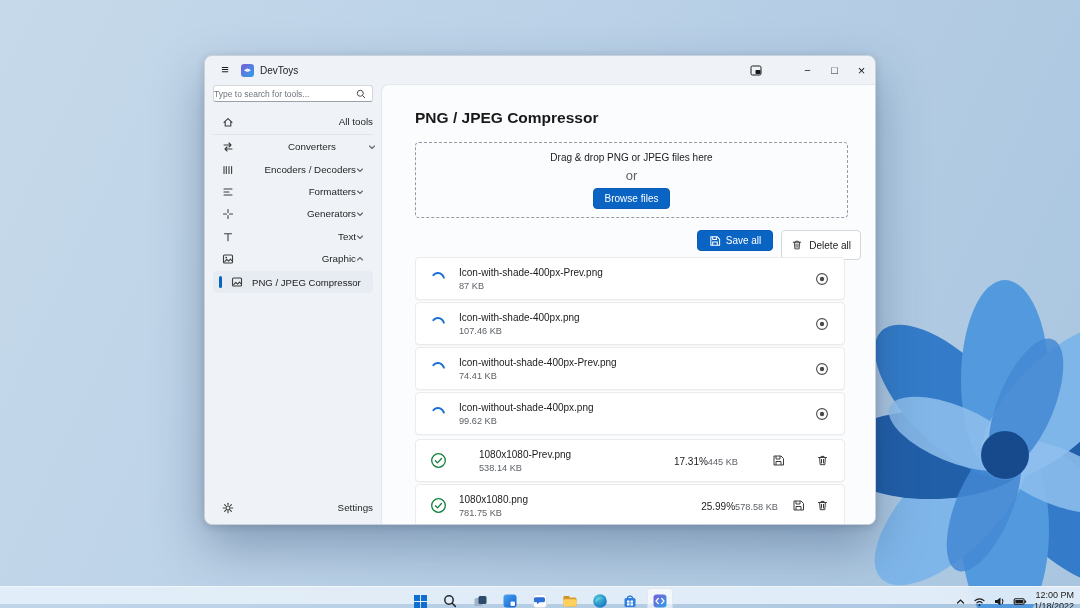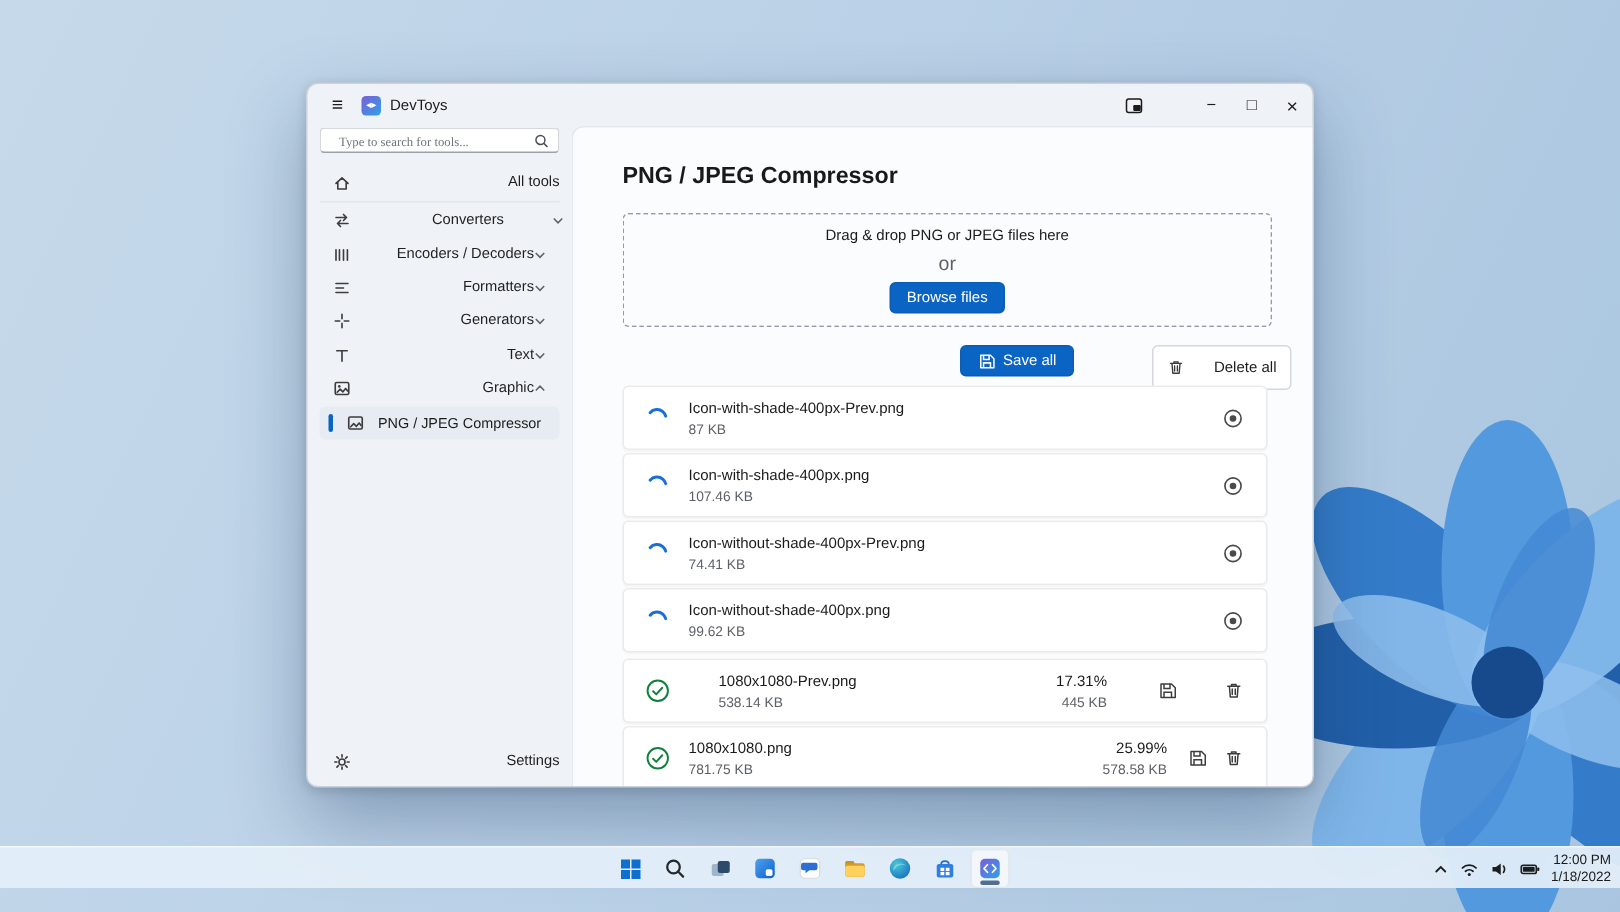--- a/index.html
+++ b/index.html
@@ -25,22 +25,22 @@
     display:flex; align-items:center; justify-content:center; cursor:pointer; }
   .wincontrols { position:absolute; right:0; top:0; height:28px; display:flex; }
   .wc { width:27px; height:28px; background:none; border:none; font-size:11px; color:#1b1b1b;
     display:flex; align-items:center; justify-content:center; cursor:pointer; }
   .wc.close { font-size:13px; }
 
   
   .sidebar { position:absolute; left:0; top:28px; width:176px; bottom:0; }
   .searchbox { position:absolute; left:8px; top:1px; width:160px; height:17px; background:#ffffff;
     border:1px solid #d4d8dd; border-bottom-color:#9aa1a8; border-radius:3px; display:flex; align-items:center; }
-  .searchbox input { flex:1; border:none; outline:none; background:transparent; font-family:Liberation Serif, serif;
-    font-size:8.5px; color:#333; padding:0 4px 0 12px; }
+  .searchbox input { flex:1; border:none; outline:none; background:transparent; font-family:Liberation Sans, sans-serif;
+    font-size:8.5px; color:#333; padding:0 4px 0 0; }
   .searchbox input::placeholder { color:#6e757c; }
   .searchbox svg { margin-right:6px; flex:0 0 auto; }
 
   .navitem { position:absolute; left:8px; width:160px; height:21px; border-radius:4px; display:flex;
     align-items:center; cursor:pointer; }
   .navitem .nicon { width:12px; height:12px; margin-left:9px; flex:0 0 auto; display:flex; }
   .navitem .nlabel { flex:1; margin-left:22px; font-size:9.8px; color:#1f1f1f; white-space:nowrap;text-align:right; }
   .navitem .chev { margin-right:9px; flex:0 0 auto; display:flex; }
   .sep { position:absolute; left:8px; top:50px; width:160px; height:1px; background:#e1e6eb; }
 
@@ -59,41 +59,41 @@
 
   .dropzone { position:absolute; left:33px; top:57px; width:433px; height:76px; border:1px dashed #939ca6;
     border-radius:4px; display:flex; flex-direction:column; align-items:center; justify-content:center; gap:5px; }
   .dz-line { font-size:10px; color:#1b1b1b; }
   .dz-or { font-size:13px; color:#5d6166; }
   .btn-accent { background:#0a64c4; color:#fff; border:1px solid #0a5cb4; border-radius:4px; height:21px;
     padding:0 11px; font-size:10px; font-family:"Liberation Sans",sans-serif; display:inline-flex;
     align-items:center; gap:5px; cursor:pointer; }
   .btn-light { background:#ffffff; color:#1b1b1b; border:1px solid #d4d8dd; border-radius:4px; height:30px;
     padding:0 9px; font-size:10px; font-family:"Liberation Sans",sans-serif; display:inline-flex;
-    align-items:center; gap:19px; cursor:pointer;margin-left:44px; }
+    align-items:center; gap:6px; cursor:pointer; }
 
   .actionrow { position:absolute; top:145px; right:14px; display:flex; gap:8px; }
 
   .filelist { position:absolute; left:33px; right:30px; top:172px; }
   .filerow { height:43px; background:#ffffff; border:1px solid #ebebeb; border-radius:4px;
     box-shadow:0 1px 1px rgba(0,0,0,.03); display:flex; align-items:center; padding:0 10px 0 13px;
     margin-bottom:2px; }
   .filerow.grp { margin-top:4px;gap:20px; }
   .statusicon { width:18px; height:18px; flex:0 0 auto; display:flex; align-items:center; justify-content:center; }
   .fmeta { flex:1; margin-left:12px; min-width:0; }
   .fname { font-size:10px; color:#1b1b1b; white-space:nowrap; overflow:hidden; }
   .fsize { font-size:9.2px; color:#5d6166; margin-top:3px; }
-  .stats { display:flex; flex-direction:column; align-items:flex-end; margin-right:8px; }
+  .stats { display:flex; align-items:flex-end; margin-right:8px; }
   .fpct { font-size:10px; color:#1b1b1b; }
   .fnew { font-size:9.2px; color:#5d6166; margin-top:3px; }
   .rowbtn { width:24px; height:24px; background:none; border:none; border-radius:4px; display:flex;
     align-items:center; justify-content:center; cursor:pointer; }
 
   
-  .taskbar { position:absolute; left:0; right:0; bottom:16px; height:28px; background:rgba(228,239,248,.92);
+  .taskbar { position:absolute; left:0; right:0; bottom:4px; height:18px; background:rgba(228,239,248,.92);
     border-top:1px solid rgba(255,255,255,.55); backdrop-filter:blur(18px); }
   .tb-center { position:absolute; left:50%; top:0; height:28px; transform:translateX(-50%);
     display:flex; align-items:center; gap:4px; }
   .tbicon { position:relative; width:26px; height:26px; border-radius:4px; display:flex; align-items:center;
     justify-content:center; cursor:pointer; background:none; border:none; }
   .tbicon.active { background:rgba(255,255,255,.6); border:1px solid rgba(0,0,0,.06); }
   .tbicon .uline { position:absolute; bottom:1px; left:50%; transform:translateX(-50%); width:13px; height:3px;
     border-radius:2px; background:#51708f; }
   .tray { position:absolute; right:6px; top:0; height:28px; display:flex; align-items:center; gap:7px; }
   .trayicon { display:flex; align-items:center; justify-content:center; cursor:pointer; background:none; border:none; padding:0; }

